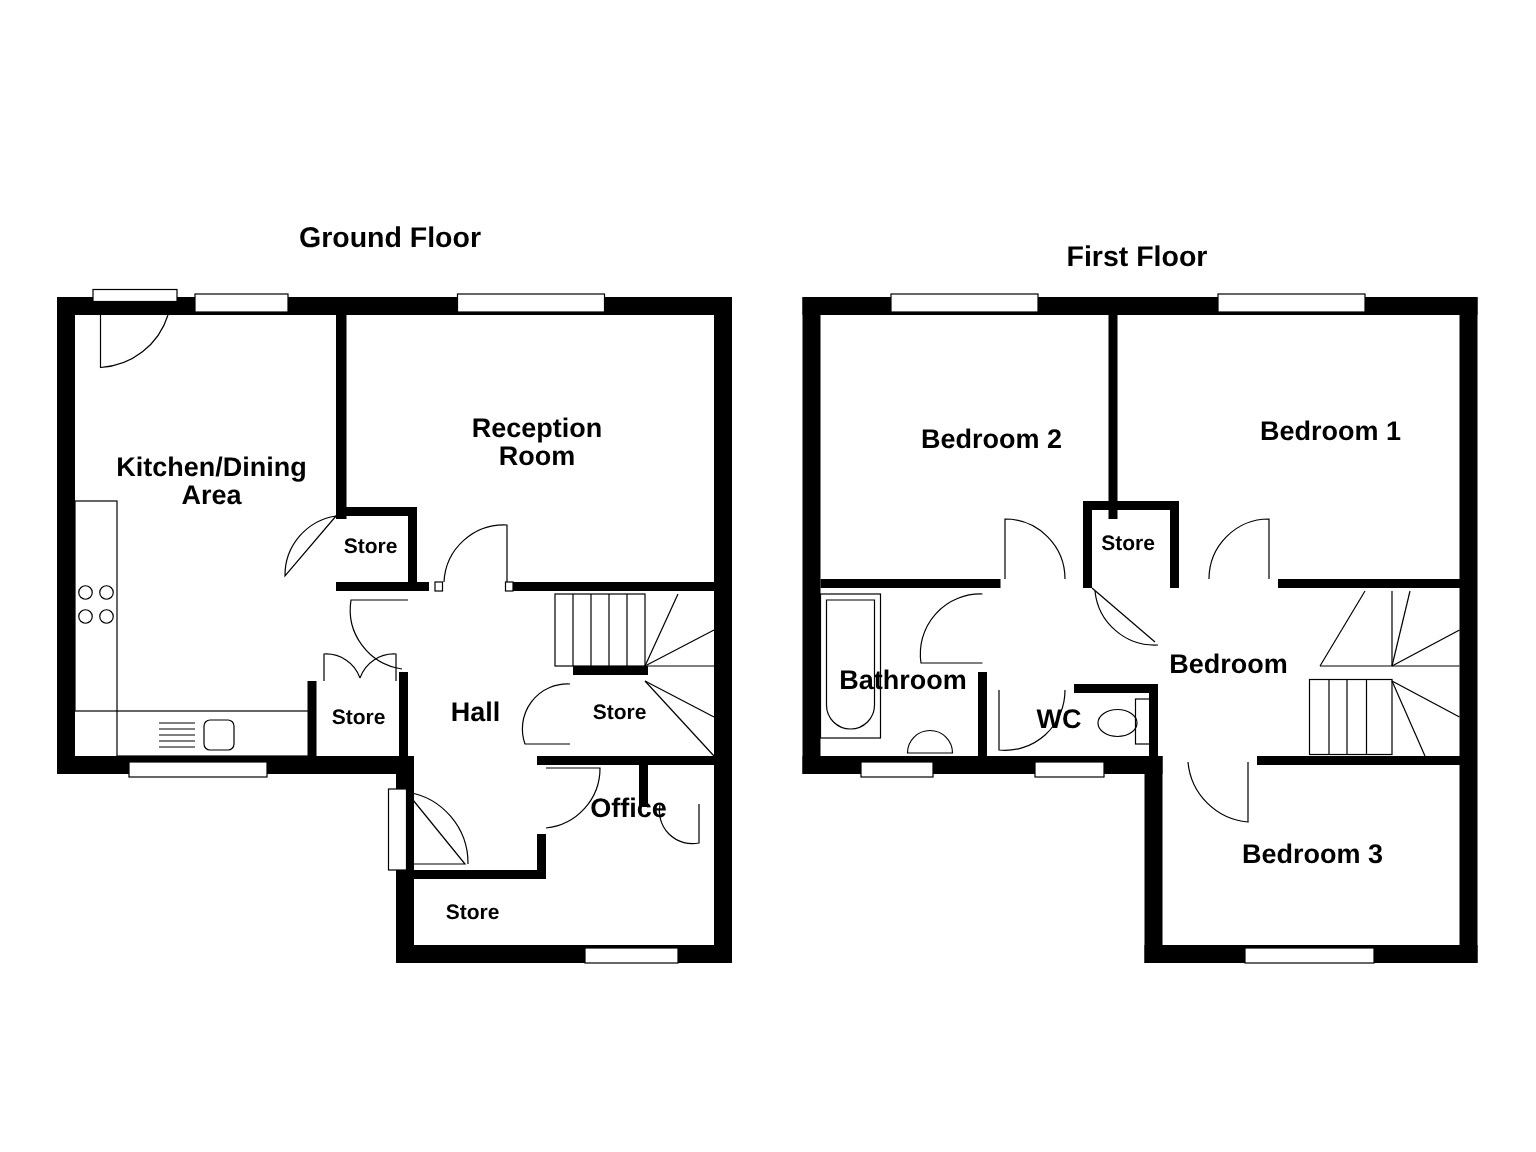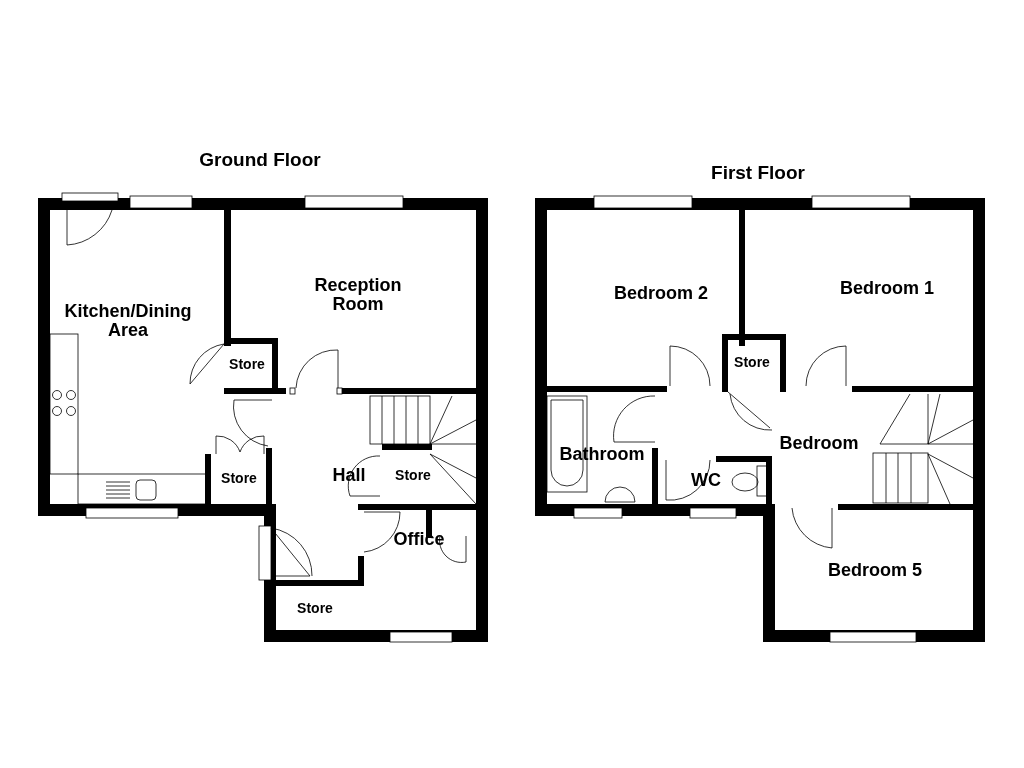--- a/index.html
+++ b/index.html
@@ -163,31 +163,31 @@
       <line class="thin" x1="928" y1="444" x2="973" y2="444"></line>
         <line class="thin" x1="928" y1="454" x2="973" y2="478"></line>
       <line class="thin" x1="928" y1="454" x2="950" y2="504"></line>
       <line class="thin" x1="910" y1="394" x2="880" y2="444"></line>
         <line class="thin" x1="928" y1="394" x2="928" y2="444"></line>
     </g>
   </g>
 </svg>
 
 <div class="lbl title" style="left:260px;top:159px;">Ground Floor</div>
-<div class="lbl room" style="left:128px;top:321px;">Kitchen/Dining
+<div class="lbl room" style="left:141px;top:321px;">Kitchen/Dining
 Area</div>
 <div class="lbl room" style="left:358px;top:295px;">Reception
 Room</div>
 <div class="lbl small" style="left:247px;top:364px;">Store</div>
 <div class="lbl small" style="left:239px;top:478px;">Store</div>
-<div class="lbl room" style="left:317px;top:475px;margin-left:32px;">Hall</div>
+<div class="lbl room" style="left:317px;top:475px;">Hall</div>
 <div class="lbl small" style="left:413px;top:475px;">Store</div>
 <div class="lbl room" style="left:419px;top:539px;">Office</div>
 <div class="lbl small" style="left:315px;top:608px;">Store</div>
 
 <div class="lbl title" style="left:758px;top:172px;">First Floor</div>
 <div class="lbl room" style="left:641px;top:293px;padding-left:40px;">Bedroom 2</div>
 <div class="lbl room" style="left:887px;top:288px;">Bedroom 1</div>
 <div class="lbl small" style="left:752px;top:362px;">Store</div>
 <div class="lbl room" style="left:602px;top:454px;">Bathroom</div>
 <div class="lbl room" style="left:819px;top:443px;">Bedroom</div>
 <div class="lbl room" style="left:706px;top:480px;">WC</div>
-<div class="lbl room" style="left:875px;top:570px;">Bedroom 5</div>
+<div class="lbl room" style="left:875px;top:570px;">Bedroom 3</div>
 
 </body></html>

